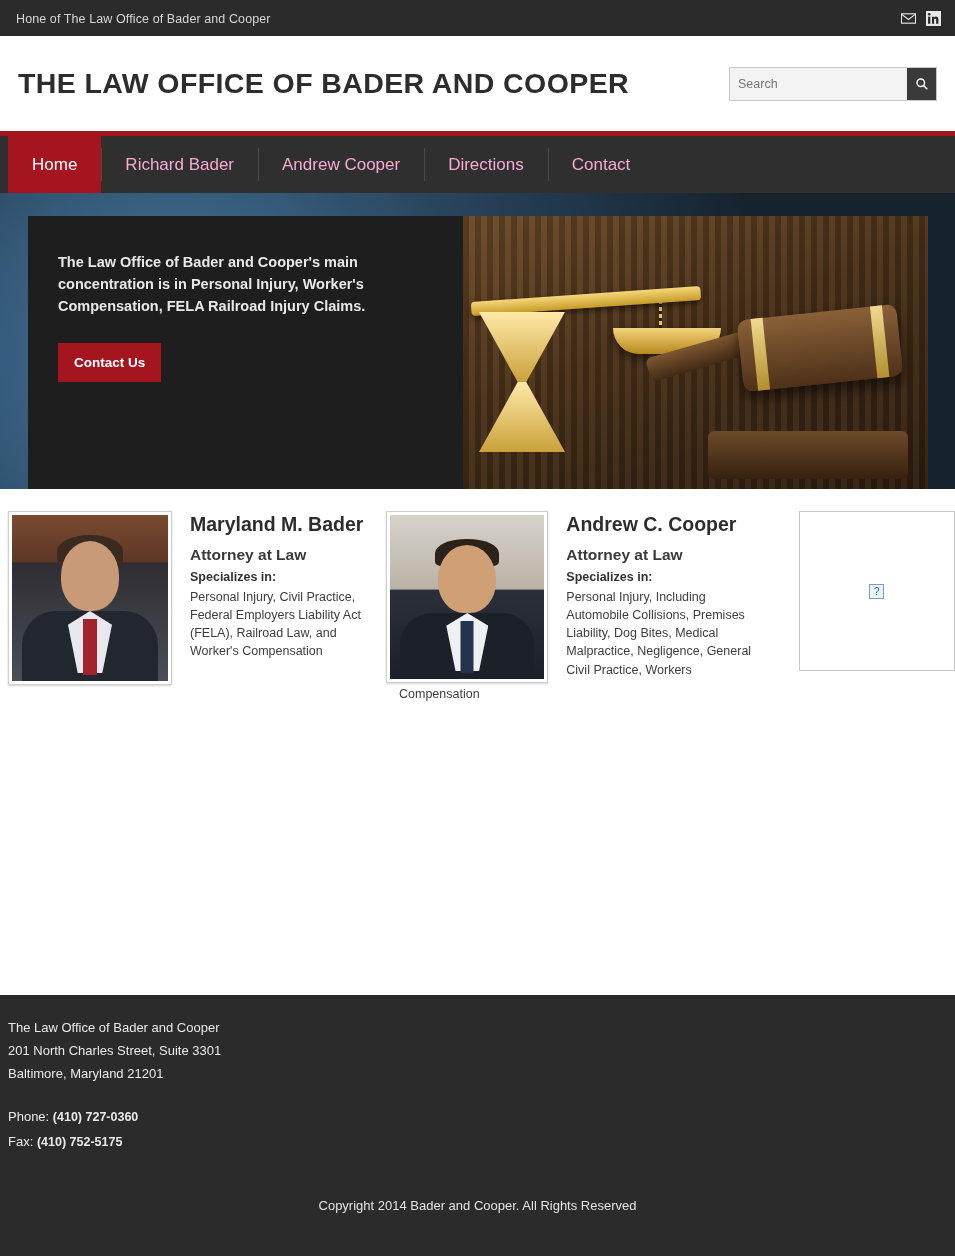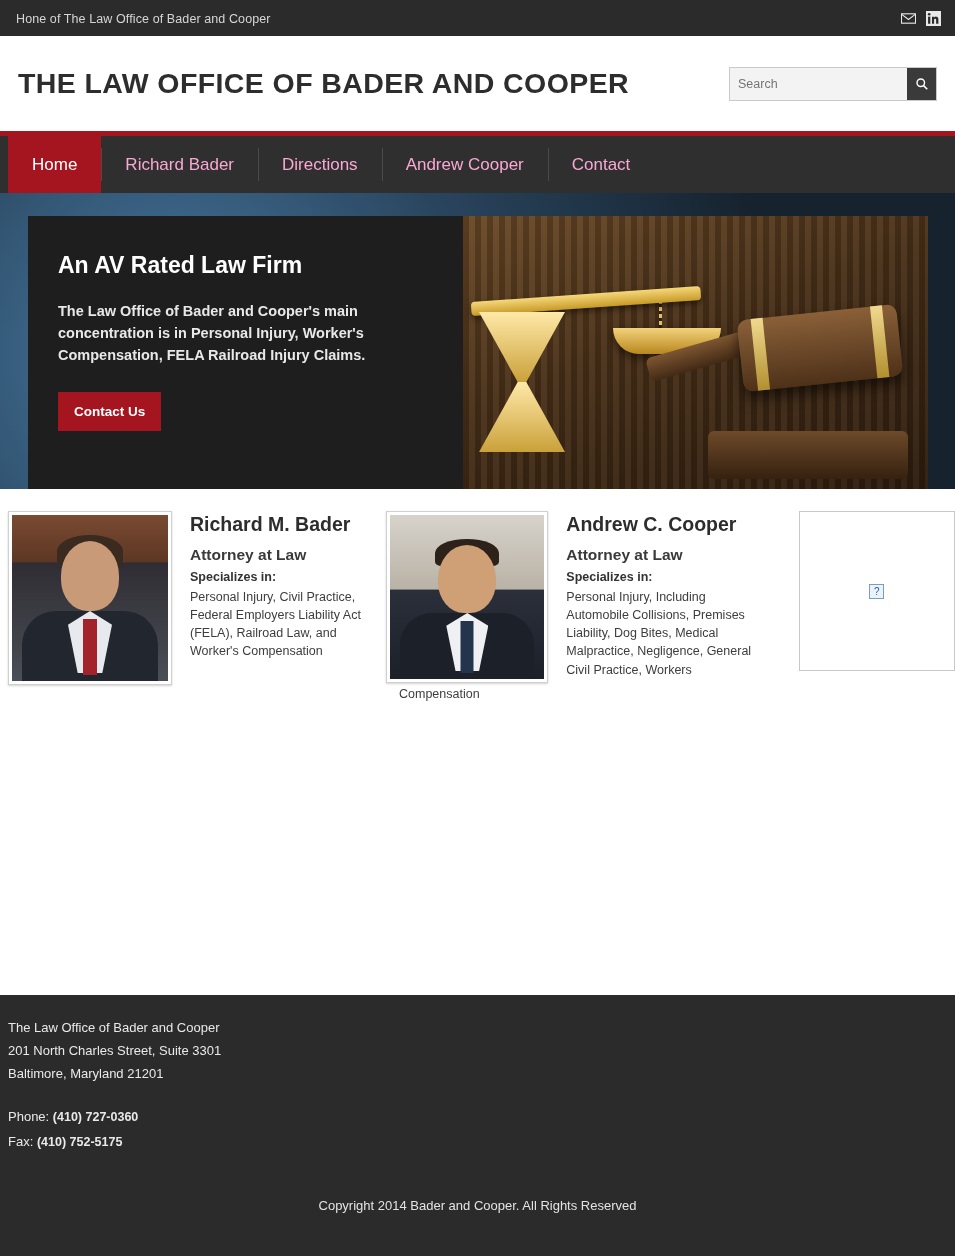--- a/index.html
+++ b/index.html
@@ -417,35 +417,34 @@
 </div>
 
 <nav class="navwrap">
   <a class="navitem active" href="#">
     <span>Home</span>
   </a>
   <a class="navitem" href="#">
     <span>Richard Bader</span>
   </a>
   <a class="navitem" href="#">
-    <span>Directions</span>
+    <span>Andrew Cooper</span>
   </a>
   <a class="navitem" href="#">
-    <span>Andrew Cooper</span>
+    <span>Directions</span>
   </a>
   <a class="navitem" href="#">
     <span>Contact</span>
   </a>
 </nav>
 
 <section class="hero-outer">
   <div class="hero-bg"></div>
   <div class="hero-inner">
     <div class="hero-copy">
-      <h1 class="hero-title">An AV Rated Law Firm</h1>
       <p class="hero-text">The Law Office of Bader and Cooper's main concentration is in Personal Injury, Worker's Compensation, FELA Railroad Injury Claims.</p>
       <button class="hero-btn">Contact Us</button>
     </div>
     <div class="hero-photo">
       <div class="hp-bg"></div>
       <div class="chain" style="left:58px; top:84px; height:22px;"></div>
       <div class="chain" style="left:196px; top:84px; height:30px;"></div>
       <div class="scale-bar"></div>
       <div class="hourglass-top"></div>
       <div class="hourglass-bot"></div>
@@ -466,21 +465,21 @@
     <div class="photo-frame">
       <div class="photo-bader">
         <div class="hair-b"></div>
         <div class="face face-b"></div>
         <div class="body-b"></div>
         <div class="shirt-b"></div>
         <div class="tie-b"></div>
       </div>
     </div>
     <div class="card-text">
-      <h2 class="atty-name">Richard M. Bader</h2>
+      <h2 class="atty-name">Maryland M. Bader</h2>
       <div class="atty-role">Attorney at Law</div>
       <div class="spec-label">Specializes in:</div>
       <p class="spec-text">Personal Injury, Civil Practice, Federal Employers Liability Act (FELA), Railroad Law, and Worker's Compensation</p>
     </div>
   </div>
 
   <div class="card card-cooper">
     <div class="photo-frame">
       <div class="photo-cooper">
         <div class="hair-c"></div>

